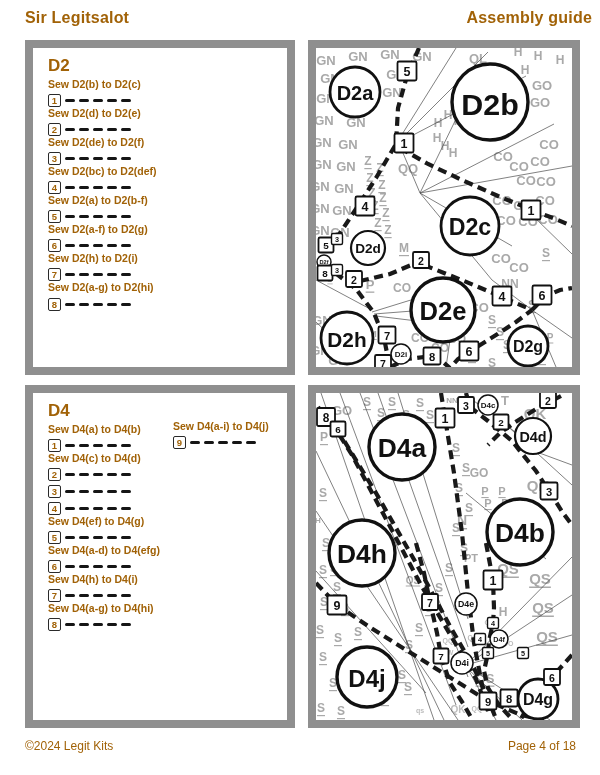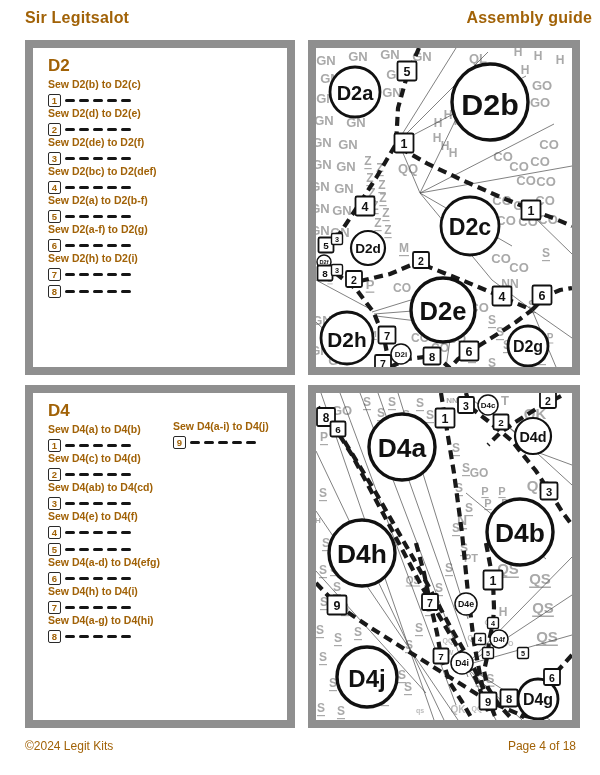--- a/index.html
+++ b/index.html
@@ -111,20 +111,21 @@
           <div class="row">
             <span class="nsq">7</span>
             <span class="dash"></span>
             <span class="dash"></span>
             <span class="dash"></span>
             <span class="dash"></span>
             <span class="dash"></span>
           </div>
         </div>
         <div class="step">
+          <div class="txt">Sew D2(a-g) to D2(hi)</div>
           <div class="row">
             <span class="nsq">8</span>
             <span class="dash"></span>
             <span class="dash"></span>
             <span class="dash"></span>
             <span class="dash"></span>
             <span class="dash"></span>
           </div>
         </div>
       </div>
@@ -149,42 +150,41 @@
           <div class="row">
             <span class="nsq">2</span>
             <span class="dash"></span>
             <span class="dash"></span>
             <span class="dash"></span>
             <span class="dash"></span>
             <span class="dash"></span>
           </div>
         </div>
         <div class="step">
-          <div class="txt">Sew D4(ab) to D4(cd)</div>
           <div class="row">
             <span class="nsq">3</span>
             <span class="dash"></span>
             <span class="dash"></span>
             <span class="dash"></span>
             <span class="dash"></span>
             <span class="dash"></span>
           </div>
         </div>
         <div class="step">
-          <div class="txt">Sew D4(e) to D4(f)</div>
           <div class="row">
             <span class="nsq">4</span>
             <span class="dash"></span>
             <span class="dash"></span>
             <span class="dash"></span>
             <span class="dash"></span>
             <span class="dash"></span>
           </div>
         </div>
         <div class="step">
+          <div class="txt">Sew D4(ef) to D4(g)</div>
           <div class="row">
             <span class="nsq">5</span>
             <span class="dash"></span>
             <span class="dash"></span>
             <span class="dash"></span>
             <span class="dash"></span>
             <span class="dash"></span>
           </div>
         </div>
         <div class="step">

